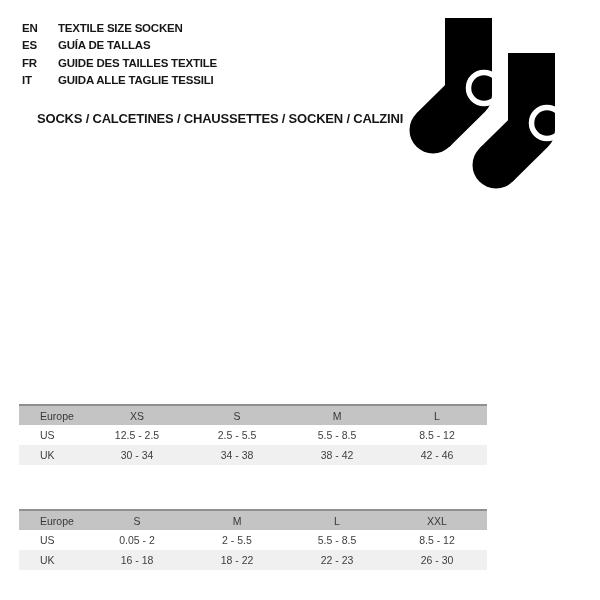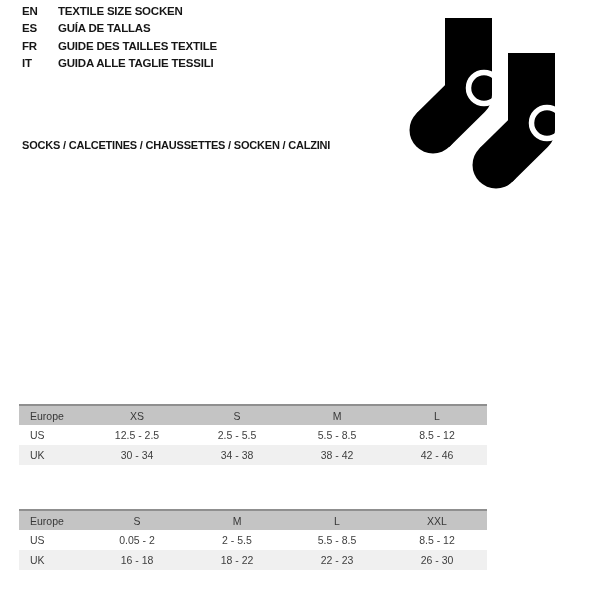--- a/index.html
+++ b/index.html
@@ -14,37 +14,36 @@
   html,body{margin:0;padding:0;}
   body{
     width:600px;height:600px;background:var(--paper);
     font-family:"Liberation Sans", sans-serif;
     position:relative;overflow:hidden;
     -webkit-font-smoothing:antialiased;
   }
   .page{position:absolute;inset:0;}
 
   
-  .lang-block{position:absolute;left:22px;top:3px;}
+  .lang-block{position:absolute;left:22px;top:20px;}
   .lang-row{display:flex;line-height:17.4px;}
   .lang-code{
     width:36px;flex:0 0 36px;font-weight:700;font-size:11.5px;
     color:var(--ink);letter-spacing:-0.2px;
   }
   .lang-label{
     font-weight:700;font-size:11.5px;color:var(--ink);letter-spacing:-0.2px;
     white-space:nowrap;
   }
 
   
   .category-line{
-    position:absolute;left:22px;top:111px;
-    font-weight:700;font-size:11px;color:var(--ink);letter-spacing:-0.2px;
+    position:absolute;left:37px;top:111px;
+    font-weight:700;font-size:13px;color:var(--ink);letter-spacing:-0.2px;
     white-space:nowrap;
-    margin-top:28px;
   }
 
   
   .socks-icon{position:absolute;left:400px;top:0;width:175px;height:190px;}
 
   
   .size-section{position:absolute;left:19px;width:468px;}
   .size-section.man-woman{top:404px;}
   .size-section.children{top:509px;}
   .table-title{
@@ -52,21 +51,21 @@
     letter-spacing:-0.15px;white-space:nowrap;margin:0 0 10px 1px;
   }
   table.size-table{
     border-collapse:collapse;table-layout:fixed;width:468px;
     border-top:2px solid var(--header_border);
   }
   table.size-table td{
     font-size:10.5px;color:var(--table_text);text-align:center;
     padding:0;overflow:hidden;white-space:nowrap;
   }
-  table.size-table td.row-label{text-align:left;padding-left:11px;}
+  table.size-table td.row-label{text-align:left;padding-left:21px;}
   tr.head-row td{background:var(--header_bg);height:19px;color:#383838;}
   tr.data-row td{height:20px;}
   tr.data-row.alt td{background:var(--alt_row_bg);}
 </style>
 </head>
 <body>
 
 <div class="page">
 
   <div class="lang-block">

